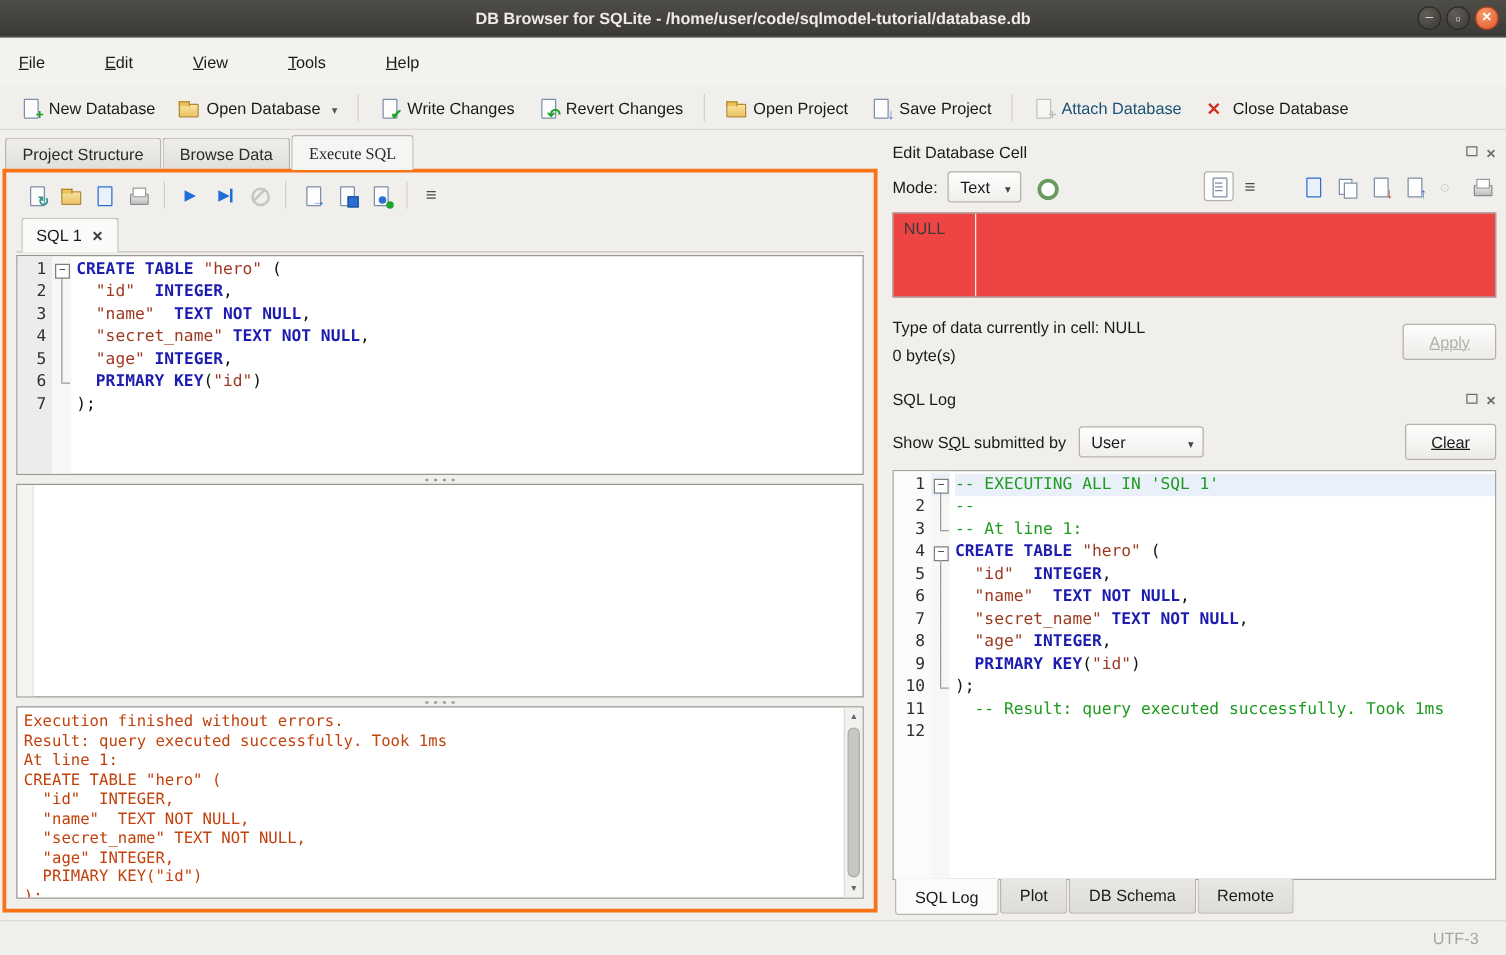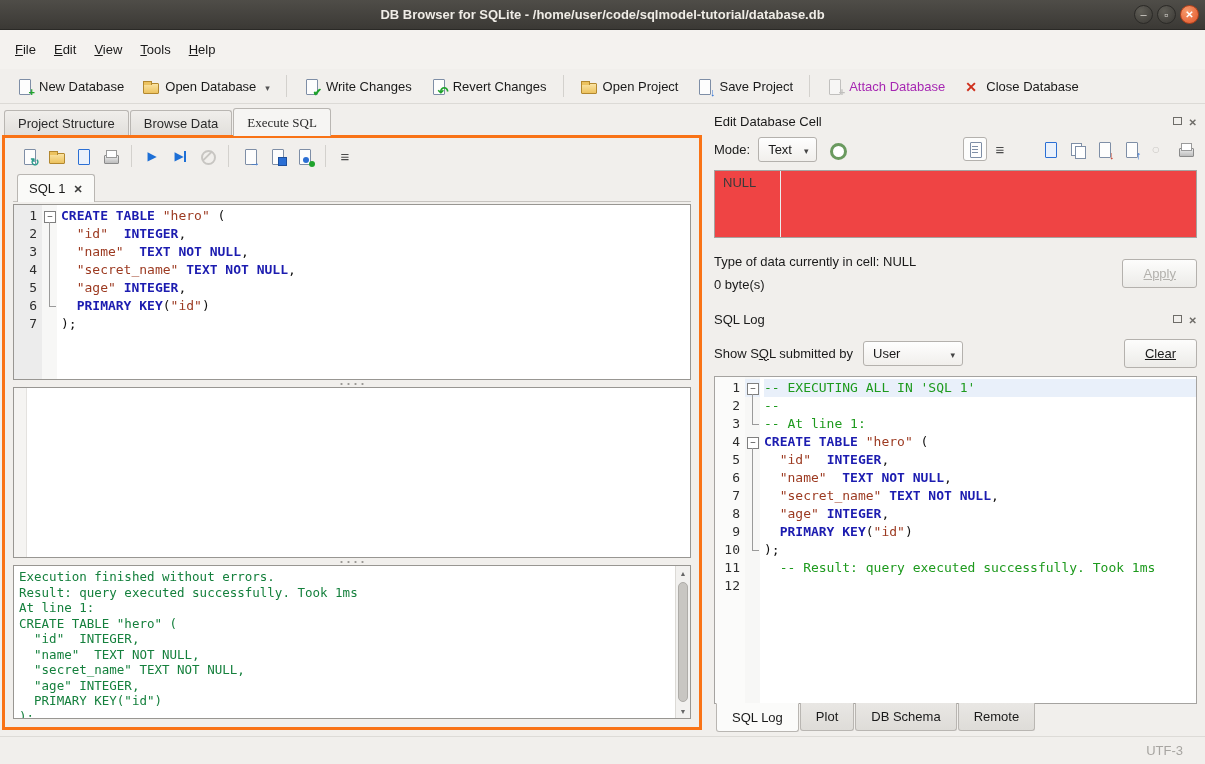--- a/index.html
+++ b/index.html
@@ -14,27 +14,27 @@
   .win-buttons{position:absolute;right:6px;top:5px;display:flex;gap:4px;}
   .wbtn{width:19px;height:19px;border-radius:50%;display:flex;align-items:center;justify-content:center;
         font-size:11px;color:#dcd9d4;background:radial-gradient(circle at 35% 30%,#605e57,#3a3834);
         border:1px solid #2b2a27;line-height:1;}
   .wbtn.minimize::before{content:"–";}
   .wbtn.maximize::before{content:"▫";font-size:12px;}
   .wbtn.close{background:radial-gradient(circle at 35% 30%,#f79a6c,#e2562a);border-color:#b4421c;color:#fff;font-weight:bold;}
   .wbtn.close::before{content:"✕";font-size:10px;}
 
   
-  .menubar{flex:0 0 26px;background:#f4f2ef;display:flex;align-items:flex-end;padding:8px 6px;}
+  .menubar{flex:0 0 26px;background:#f4f2ef;display:flex;align-items:flex-end;padding:8px 6px;gap:30px;}
   .menu-item{padding:4px 9px;cursor:default;}
   .toolbar{flex:0 0 35px;display:flex;align-items:center;padding:0 8px;gap:2px;background:#f1efec;
            border-bottom:1px solid #dcdad6;}
   .tb-btn{display:flex;align-items:center;gap:6px;padding:5px 8px;border-radius:3px;}
   .tb-btn.disabled{opacity:.95;}
-  .tb-btn.disabled .lbl{color:#a21caf;}
+  .tb-btn.disabled .lbl{color:#0c4a6e;}
   .tb-btn.disabled .ic{filter:grayscale(1);opacity:.5;}
   .tb-sep{width:1px;height:22px;background:#d3d1cd;margin:0 6px;}
   .dd-arrow{margin-left:3px;}
   .dd-arrow::before{content:"▾";font-size:9px;color:#555;}
 
   
   .ic{display:inline-block;width:17px;height:17px;position:relative;flex:0 0 17px;}
   .ic.doc::before{content:"";position:absolute;left:3px;top:1px;width:10px;height:14px;background:#fdfdfd;
                   border:1px solid #7e8ea6;border-radius:1px;}
   .ic.badge::after{position:absolute;right:-2px;bottom:-3px;font-size:11px;font-weight:bold;line-height:1;}
@@ -119,21 +119,21 @@
   
   .hsplit{flex:0 0 7px;display:flex;align-items:center;justify-content:center;}
   .hsplit::after{content:"";width:28px;height:2px;background:radial-gradient(circle,#9a9894 1px,transparent 1.2px);
                  background-size:7px 2px;background-repeat:repeat-x;}
 
   
   .results{flex:1;background:#fff;border:1px solid #989692;display:flex;min-height:0;}
   .rowhdr{flex:0 0 13px;background:#f5f4f2;border-right:1px solid #e4e2df;}
   .execlog-wrap{flex:0 0 154px;background:#fff;border:1px solid #989692;display:flex;overflow:hidden;}
   .execlog{flex:1;font-family:"DejaVu Sans Mono",monospace;font-size:12.5px;line-height:15.5px;
-           padding:3px 0 0 5px;white-space:pre;overflow:hidden;color:#15803d;}
+           padding:3px 0 0 5px;white-space:pre;overflow:hidden;color:#c2410c;}
   .scrollbar{flex:0 0 15px;background:#f2f1ef;border-left:1px solid #dcdad6;display:flex;flex-direction:column;}
   .sb-btn{height:14px;display:flex;align-items:center;justify-content:center;color:#666;}
   .sb-btn.up::before{content:"▲";font-size:7px;}
   .sb-btn.down::before{content:"▼";font-size:7px;}
   .sb-track{flex:1;position:relative;}
   .sb-thumb{position:absolute;left:2px;right:2px;top:2px;bottom:2px;background:#c8c6c2;border:1px solid #aeaca8;border-radius:6px;}
 
   
   .dock-header{flex:0 0 22px;display:flex;align-items:center;}
   .dock-header .t{flex:1;}

